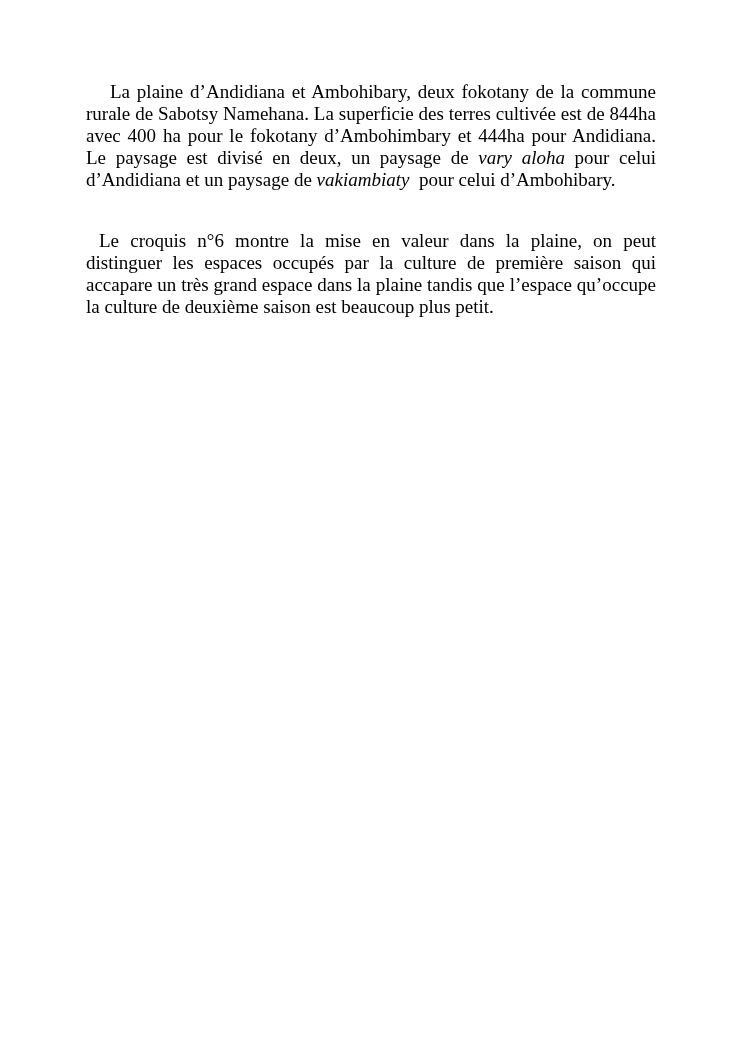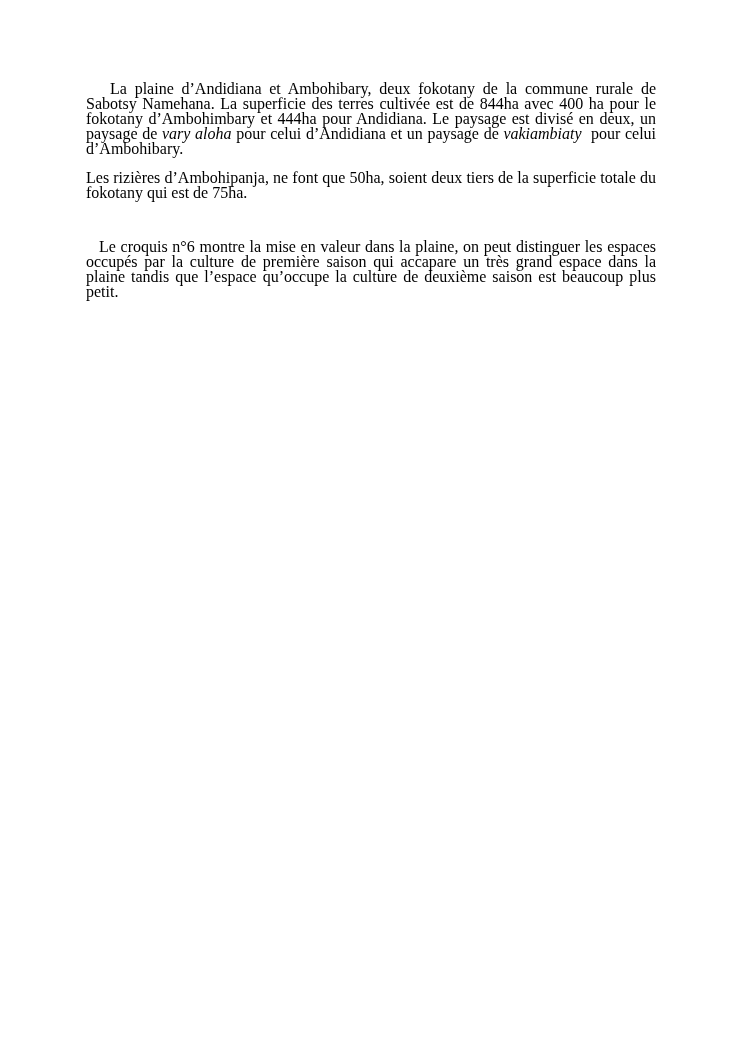--- a/index.html
+++ b/index.html
@@ -14,22 +14,22 @@
     background: #ffffff;
     overflow: hidden;
     font-family: "Liberation Serif", serif;
     color: #000000;
   }
   .content {
     position: absolute;
     left: 86px;
     top: 81px;
     width: 570px;
-    font-size: 16px;
-    line-height: 15px;
+    font-size: 19px;
+    line-height: 22px;
     text-align: justify;
   }
   .para {
     margin: 0 0 13.5px 0;
     padding: 0;
   }
   .para.indent-lg { text-indent: 24px; }
   .para.indent-sm { text-indent: 13px; margin-top: 39px; }
   .para.no-indent { text-indent: 0; }
   .para em {
@@ -45,16 +45,15 @@
     font-size: 11px;
     color: #1a1a1a;
   }
 </style>
 </head>
 <body>
 
 <div class="page">
   <div class="content">
     <p class="para indent-lg"><span>La plaine d’Andidiana et Ambohibary, deux fokotany de la commune rurale de Sabotsy Namehana. La superficie des terres cultivée est de 844ha avec 400 ha pour le fokotany d’Ambohimbary et 444ha pour Andidiana. Le paysage est divisé en deux, un paysage de </span><em>vary aloha</em><span> pour celui d’Andidiana et un paysage de </span><em>vakiambiaty</em><span>&nbsp; pour celui d’Ambohibary.</span></p>
-    <p class="para no-indent"><span>Les rizières d’Ambohipanja, ne font que 50ha, soient deux tiers de la superficie totale du fokotany qui est de 75ha.</span></p>
     <p class="para indent-sm"><span>Le croquis n°6 montre la mise en valeur dans la plaine, on peut distinguer les espaces occupés par la culture de première saison qui accapare un très grand espace dans la plaine tandis que l’espace qu’occupe la culture de deuxième saison est beaucoup plus petit.</span></p>
   </div>
 </div>
 
 </body></html>

